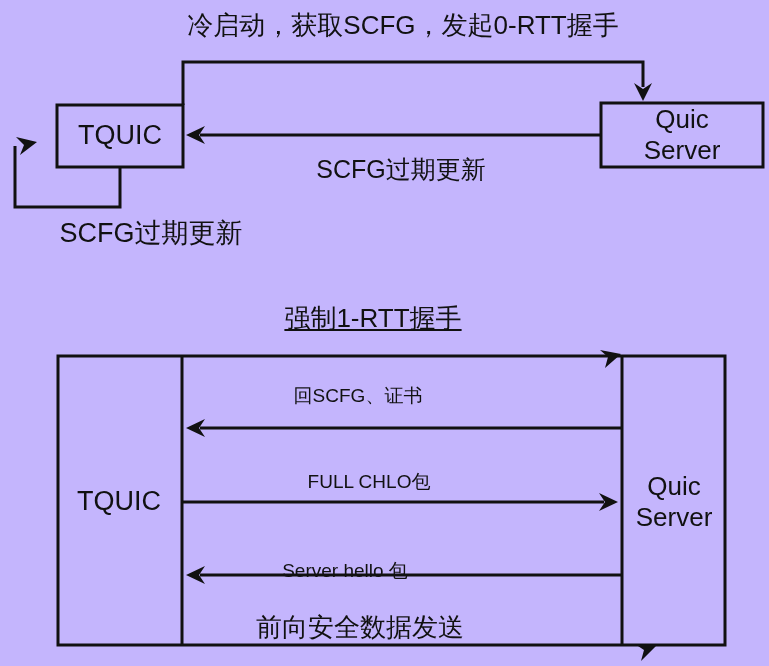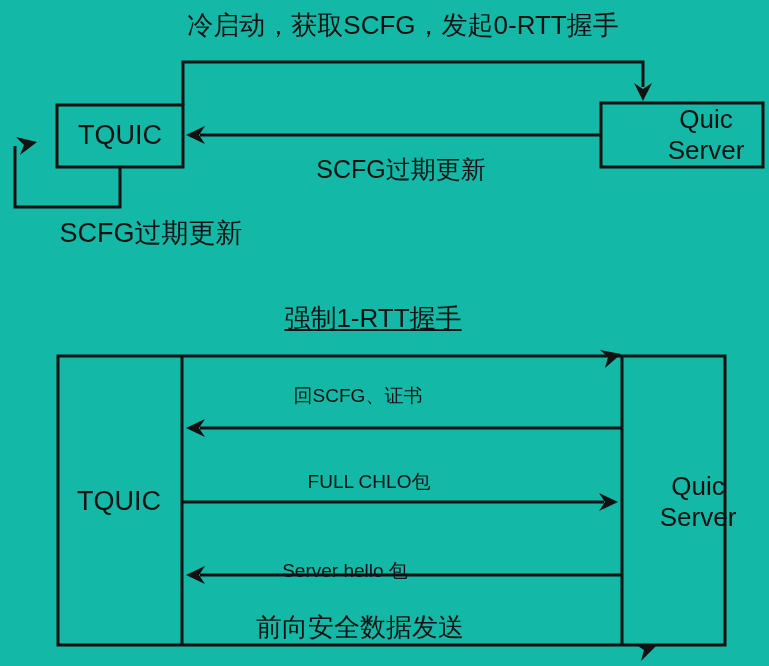--- a/index.html
+++ b/index.html
@@ -5,38 +5,38 @@
   html, body {
     margin: 0;
     padding: 0;
     background: #ffffff;
     font-family: "Liberation Sans", "DejaVu Sans", sans-serif;
   }
   .canvas {
     position: relative;
     width: 769px;
     height: 666px;
-    background: #14b8a6;
+    background: #c4b5fd;
     overflow: hidden;
   }
   .shapes {
     position: absolute;
     left: 0;
     top: 0;
   }
   .lbl {
     position: absolute;
     transform: translateX(-50%);
     white-space: nowrap;
     color: #111111;
     text-align: center;
   }
   .title { font-size: 26px; }
   .boxlabel { font-size: 27px; }
-  .server-label { font-size: 26px; line-height: 31px; margin-left: 24px; }
+  .server-label { font-size: 26px; line-height: 31px; }
   .msg { font-size: 19px; }
   .msg-big { font-size: 26px; }
   .t-top-title      { left: 403px; top: 8px; }
   .t-scfg-expire    { left: 401px; top: 153px; font-size: 25px; }
   .t-scfg-hot       { left: 151px; top: 215px; font-size: 27px; }
   .t-client1        { left: 120px; top: 120px; }
   .t-server1        { left: 682px; top: 104px; }
   .t-bottom-title   { left: 373px; top: 301px; text-decoration: underline; }
   .t-client2        { left: 119px; top: 486px; }
   .t-server2        { left: 674px; top: 471px; }

